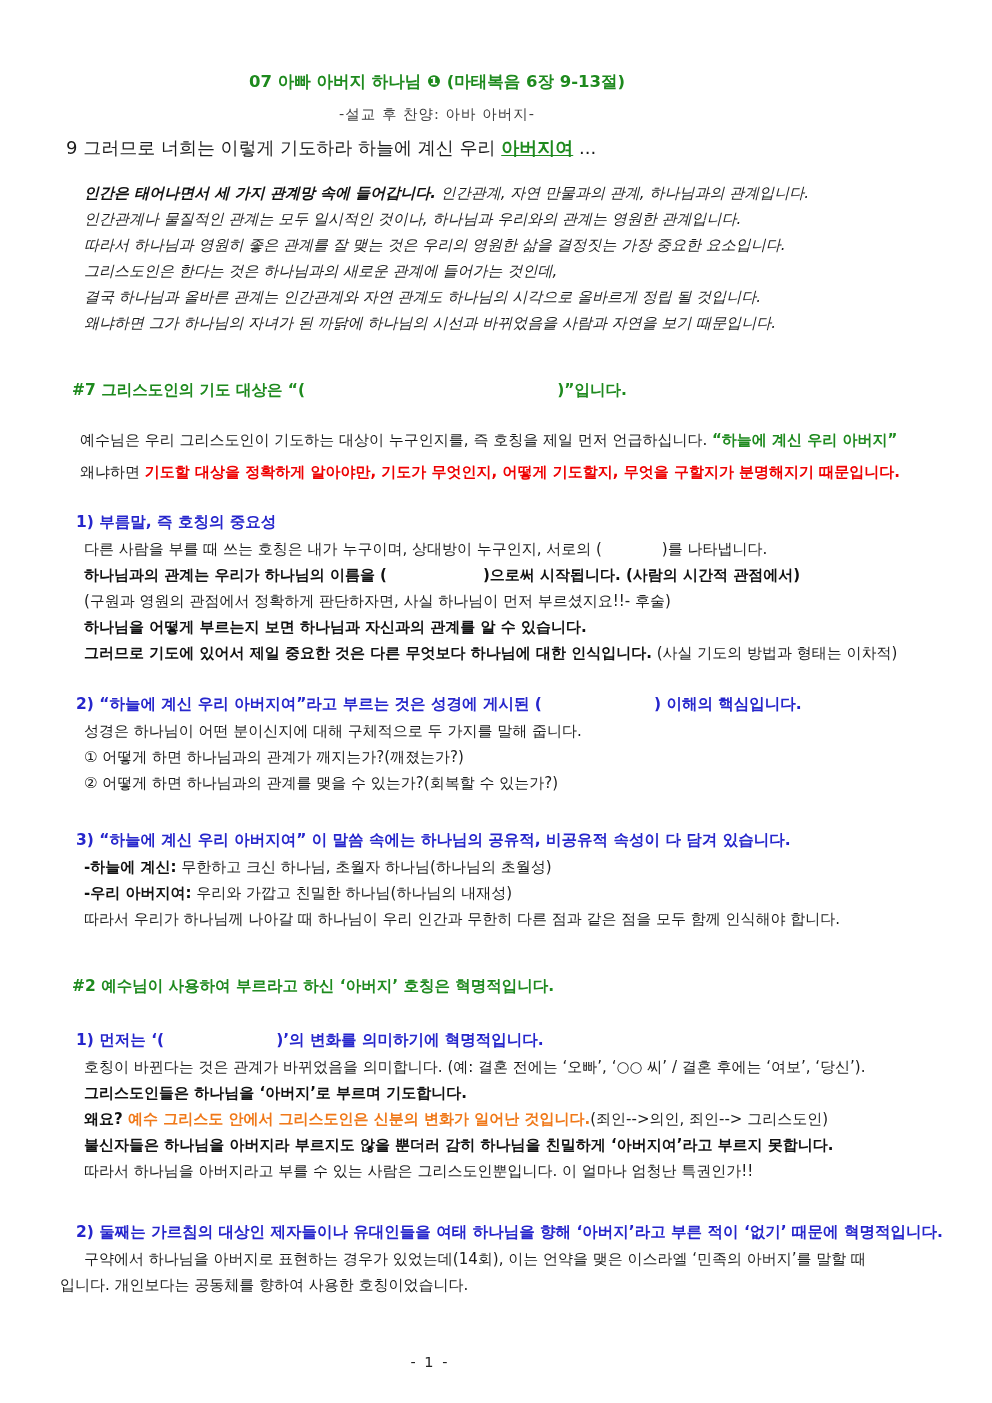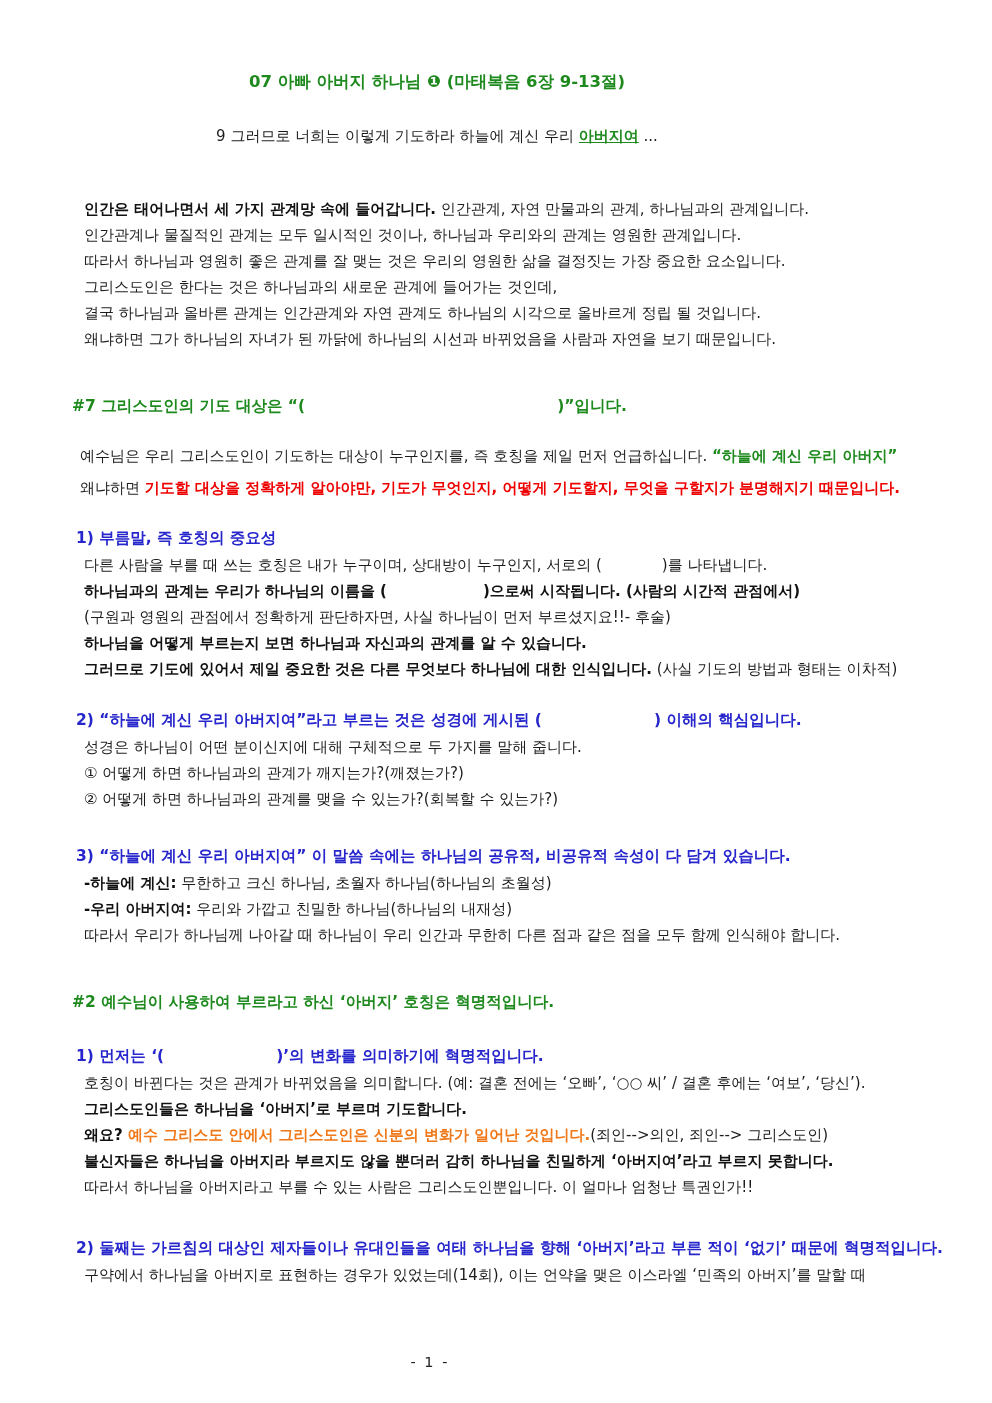--- a/index.html
+++ b/index.html
@@ -6,47 +6,48 @@
   body{
     width:992px;height:1403px;position:relative;overflow:hidden;
     font-family:"DejaVu Sans","Liberation Sans",sans-serif;
     color:#1c1c1c;font-size:15px;
   }
   .page{position:relative;width:860px;height:1403px;background:#ffffff;
         padding:70px 52px 0 66px;box-sizing:border-box;}
   .center{text-align:center;}
   .doc-title{color:#1e8a1e;font-weight:bold;font-size:16.5px;line-height:24px;}
   .doc-subtitle{color:#3d3d3d;font-size:14.5px;line-height:24px;margin-top:8px;letter-spacing:1px;}
-  .verse{margin-top:30px;line-height:24px;font-size:15px;text-align:center;}
+  .verse{margin-top:10px;line-height:24px;font-size:18px;}
   .green-b{color:#1e8a1e;font-weight:bold;}
   .green-b-u{color:#1e8a1e;font-weight:bold;text-decoration:underline;}
   .red-b{color:#ee0000;font-weight:bold;}
   .orange-b{color:#f07818;font-weight:bold;}
   .blk-b{font-weight:bold;color:#111;}
-  .intro{margin-top:48px;margin-left:18px;}
+  .intro{margin-top:20px;margin-left:18px;font-style:italic;}
   .ln{line-height:26px;white-space:nowrap;}
   .h-green{color:#1e8a1e;font-weight:bold;font-size:15.5px;line-height:24px;margin-left:6px;white-space:nowrap;}
   .h-blue{color:#2626cc;font-weight:bold;font-size:15.5px;line-height:24px;margin-left:10px;white-space:nowrap;}
   .body-block{margin-left:18px;}
   .p1{margin-top:22px;margin-left:14px;}
   .p1 .ln{line-height:32px;}
   .mt42{margin-top:42px;} .mt36{margin-top:36px;} .mt32{margin-top:32px;}
   .mt30{margin-top:30px;} .mt26{margin-top:26px;} .mt22{margin-top:22px;} .mt2{margin-top:2px;}
   .gap{display:inline-block;height:1px;}
   .gap-xl{width:252px;} .gap-lg{width:112px;} .gap-md{width:96px;} .gap-sm{width:60px;}
   .outdent{margin-left:-24px;}
   .footer{position:absolute;top:1354px;left:0;width:100%;text-align:center;
           font-size:14.5px;color:#222;letter-spacing:2px;}
 </style>
 </head>
 <body>
 
 <div class="page">
 
   <div class="center doc-title">07 아빠 아버지 하나님 ❶ (마태복음 6장 9-13절)</div>
+  <div class="center doc-subtitle">-설교 후 찬양: 아바 아버지-</div>
 
   <div class="verse">
     <span>9 그러므로 너희는 이렇게 기도하라 하늘에 계신 우리 </span><span class="green-b-u">아버지여</span><span> ...</span>
   </div>
 
   <div class="intro">
     <div class="ln"><span class="blk-b">인간은 태어나면서 세 가지 관계망 속에 들어갑니다.</span><span> 인간관계, 자연 만물과의 관계, 하나님과의 관계입니다.</span></div>
     <div class="ln">인간관계나 물질적인 관계는 모두 일시적인 것이나, 하나님과 우리와의 관계는 영원한 관계입니다.</div>
     <div class="ln">따라서 하나님과 영원히 좋은 관계를 잘 맺는 것은 우리의 영원한 삶을 결정짓는 가장 중요한 요소입니다.</div>
     <div class="ln">그리스도인은 한다는 것은 하나님과의 새로운 관계에 들어가는 것인데,</div>
@@ -97,17 +98,18 @@
     <div class="ln">호칭이 바뀐다는 것은 관계가 바뀌었음을 의미합니다. (예: 결혼 전에는 ‘오빠’,  ‘○○ 씨’ / 결혼 후에는 ‘여보’, ‘당신’).</div>
     <div class="ln blk-b">그리스도인들은 하나님을 ‘아버지’로 부르며 기도합니다.</div>
     <div class="ln"><span class="blk-b">왜요? </span><span class="orange-b">예수 그리스도 안에서 그리스도인은 신분의 변화가 일어난 것입니다.</span><span>(죄인--&gt;의인, 죄인--&gt; 그리스도인)</span></div>
     <div class="ln blk-b">불신자들은 하나님을 아버지라 부르지도 않을 뿐더러 감히 하나님을 친밀하게 ‘아버지여’라고 부르지 못합니다.</div>
     <div class="ln">따라서 하나님을 아버지라고 부를 수 있는 사람은 그리스도인뿐입니다. 이 얼마나 엄청난 특권인가!!</div>
   </div>
 
   <div class="h-blue mt36">2) 둘째는 가르침의 대상인 제자들이나 유대인들을 여태 하나님을 향해 ‘아버지’라고 부른 적이 ‘없기’ 때문에 혁명적입니다.</div>
   <div class="body-block mt2">
     <div class="ln">구약에서 하나님을 아버지로 표현하는 경우가 있었는데(14회), 이는 언약을 맺은 이스라엘 ‘민족의 아버지’를 말할 때</div>
+    <div class="ln outdent">입니다. 개인보다는 공동체를 향하여 사용한 호칭이었습니다.</div>
   </div>
 
   <div class="footer">- 1 -</div>
 
 </div>
 
 </body></html>

